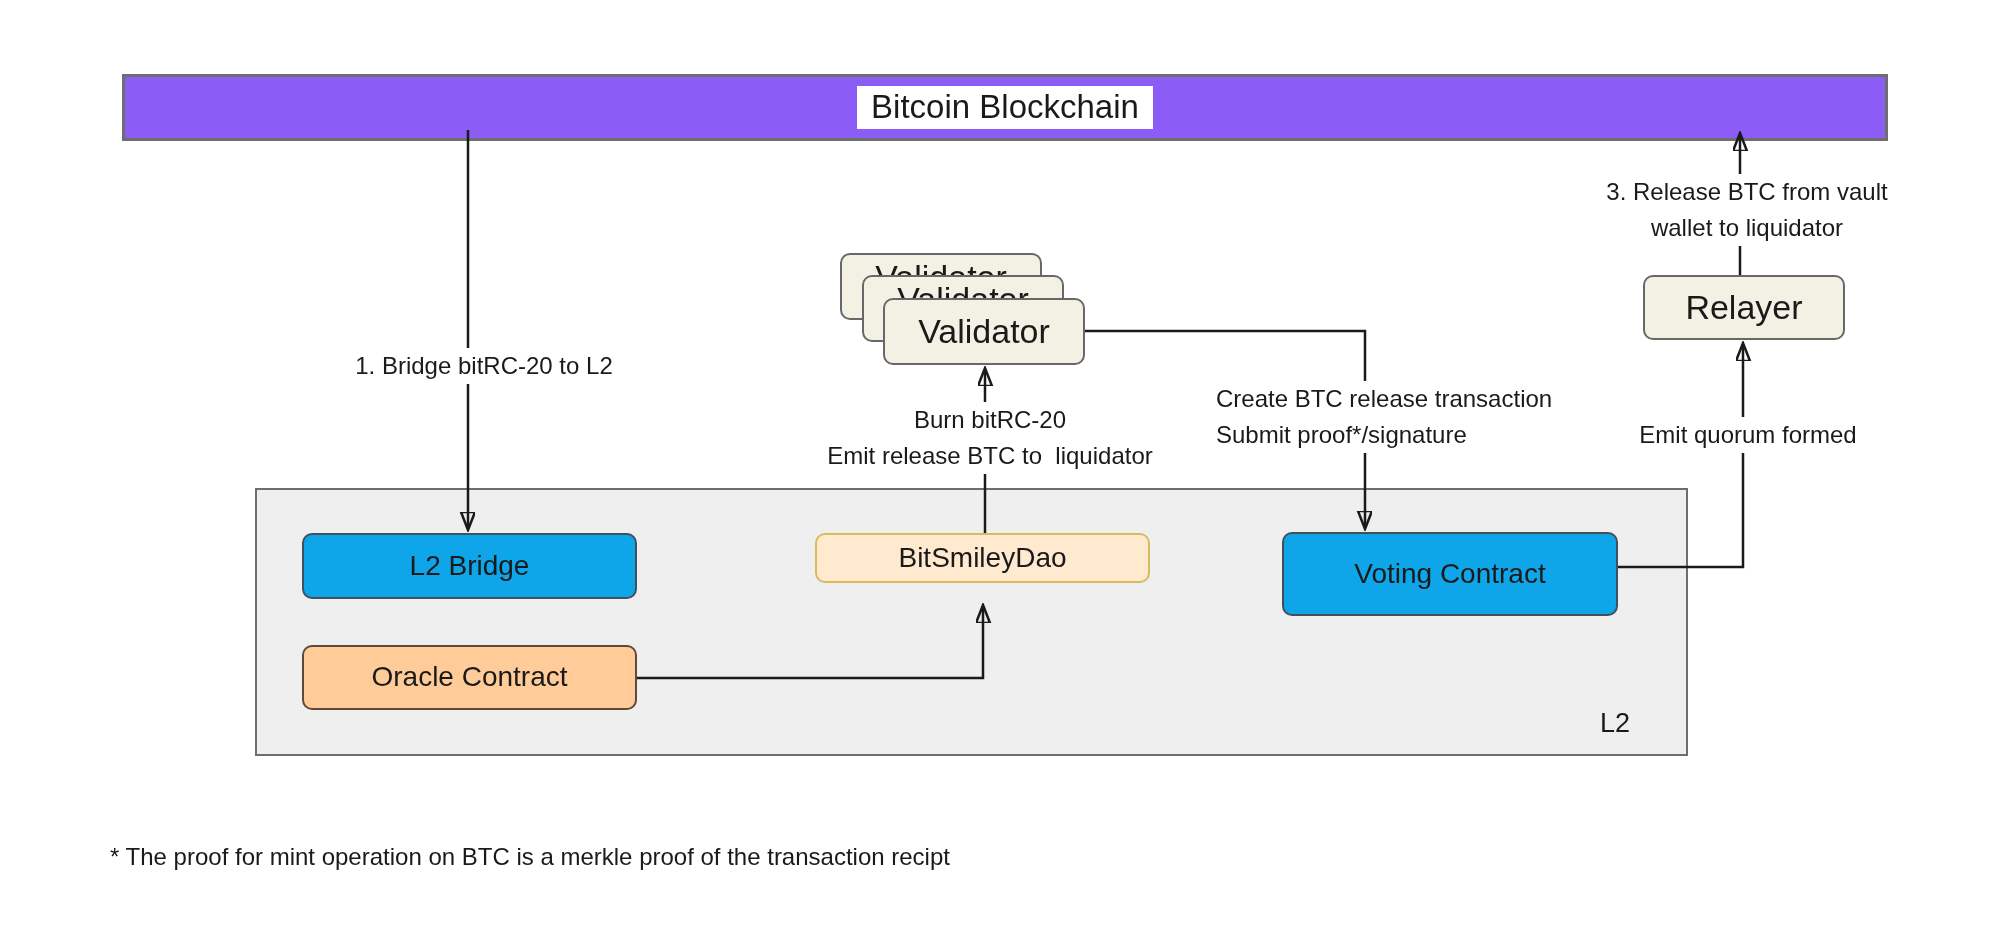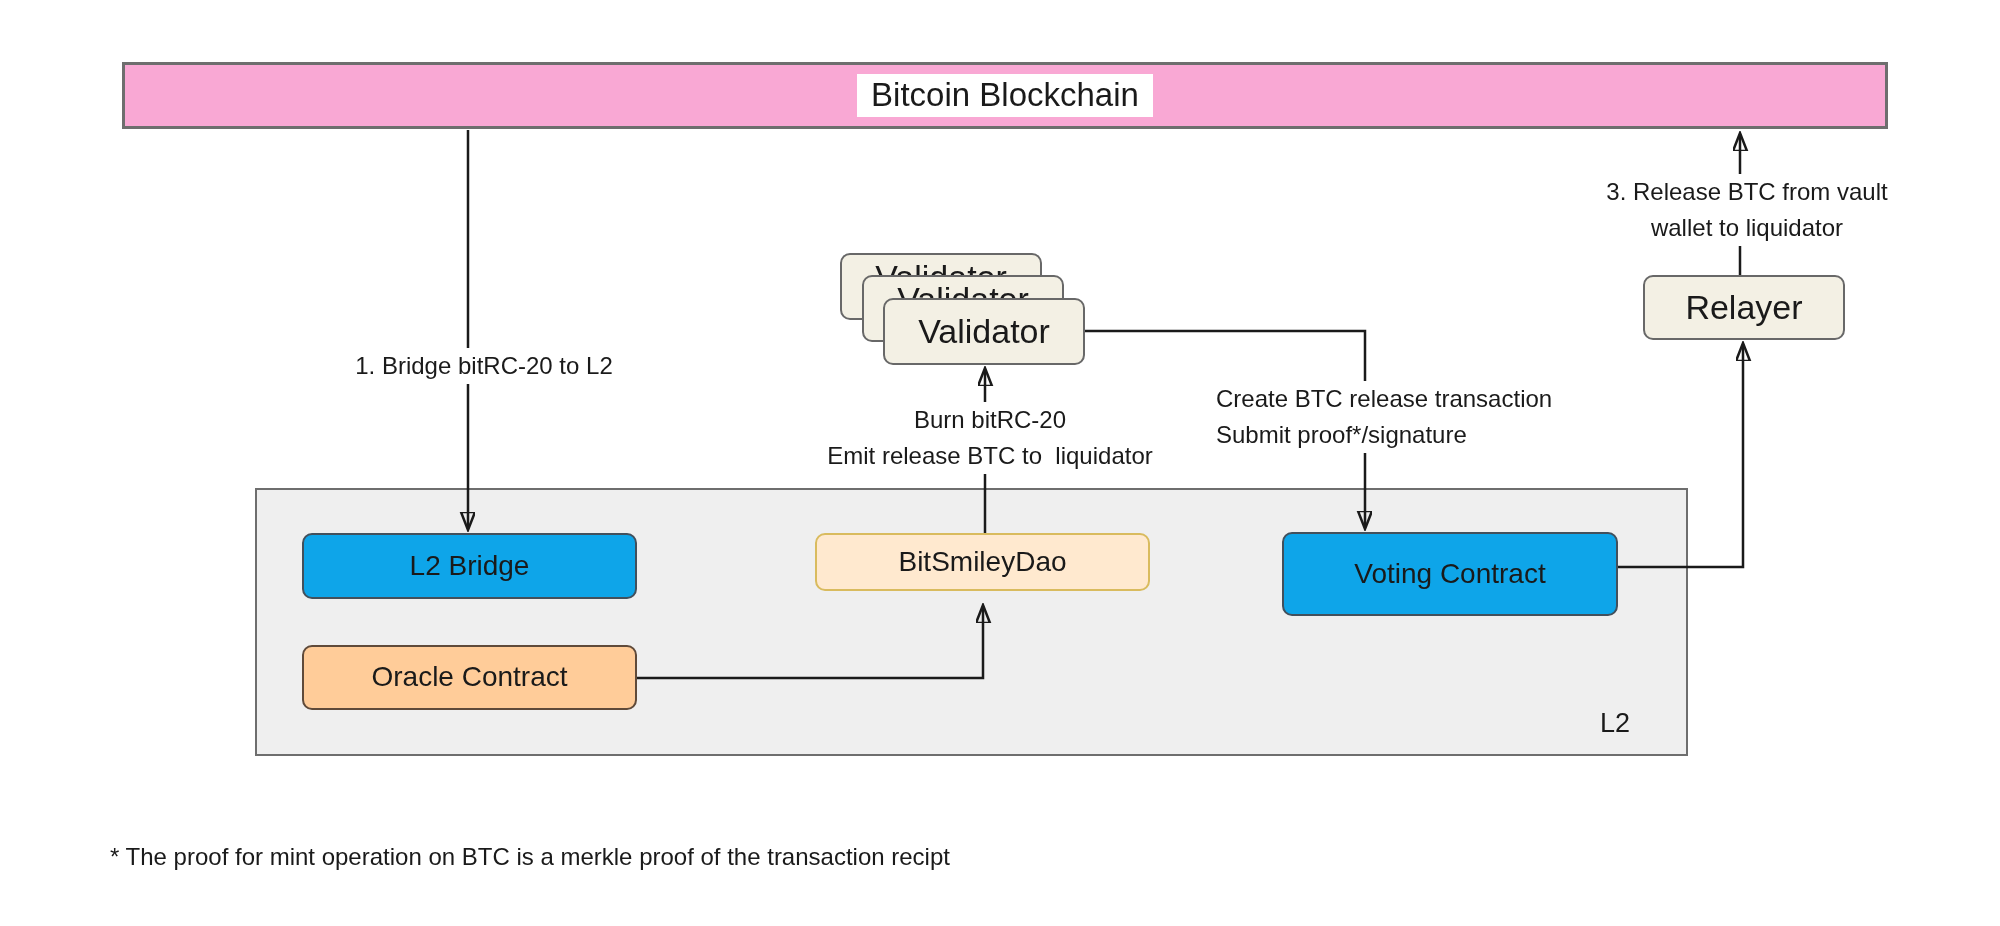--- a/index.html
+++ b/index.html
@@ -6,22 +6,22 @@
   body {
     width: 2000px; height: 926px; overflow: hidden;
     background: #ffffff;
     font-family: "Liberation Sans", sans-serif;
     color: #1a1a1a;
   }
   .canvas { position: relative; width: 2000px; height: 926px; background: #ffffff; }
 
   
   .bitcoin-bar {
-    position: absolute; left: 122px; top: 62px; width: 1766px; height: 67px;
-    background: #f9a8d4; border: 3px solid #6e6e6e; box-sizing: border-box;
+    position: absolute; left: 122px; top: 74px; width: 1766px; height: 67px;
+    background: #8b5cf6; border: 3px solid #6e6e6e; box-sizing: border-box;
     display: flex; align-items: center; justify-content: center; z-index: 0;
   }
   .bitcoin-bar .bar-label {
     font-size: 33px; background: #ffffff; padding: 3px 14px; line-height: 1.1;
   }
   .l2-container {
     position: absolute; left: 255px; top: 488px; width: 1433px; height: 268px;
     background: #efefef; border: 2px solid #6e6e6e; box-sizing: border-box; z-index: 0;
   }
   .l2-corner-label {
@@ -38,21 +38,21 @@
     display: flex; align-items: center; justify-content: center;
     font-size: 28px; z-index: 2; line-height: 1.1;
   }
   .node.blue   { background: #0ea5e9; border: 2px solid #42505c; }
   .node.peach  { background: #ffe9cf; border: 2px solid #d9bb5e; }
   .node.orange { background: #ffcc99; border: 2px solid #5f4a3a; }
   .node.cream  { background: #f3f0e4; border: 2px solid #686868; font-size: 34px; }
   .node.back   { align-items: flex-start; padding-top: 4px; }
 
   #node-l2-bridge   { left: 302px;  top: 533px; width: 335px; height: 66px; }
-  #node-bitsmiley   { left: 815px;  top: 533px; width: 335px; height: 58px; text-align: right; }
+  #node-bitsmiley   { left: 815px;  top: 533px; width: 335px; height: 50px; text-align: right; }
   #node-voting      { left: 1282px; top: 532px; width: 336px; height: 84px; }
   #node-oracle      { left: 302px;  top: 645px; width: 335px; height: 65px; }
   #node-validator-3 { left: 840px;  top: 253px; width: 202px; height: 67px; }
   #node-validator-2 { left: 862px;  top: 275px; width: 202px; height: 67px; }
   #node-validator-1 { left: 883px;  top: 298px; width: 202px; height: 67px; }
   #node-relayer     { left: 1643px; top: 275px; width: 202px; height: 65px; }
 
   
   .edge-label {
     position: absolute; z-index: 3; font-size: 24px; line-height: 36px;
@@ -124,20 +124,23 @@
   <div class="edge-label" style="left: 990px; top: 438px;">
     <span>Burn bitRC-20</span><br>
     <span>Emit release BTC to  liquidator</span>
   </div>
 
   <div class="edge-label left-align" style="left: 1210px; top: 417px;">
     <span>Create BTC release transaction</span><br>
     <span>Submit proof*/signature</span>
   </div>
 
+  <div class="edge-label" style="left: 1748px; top: 435px;">
+    <span>Emit quorum formed</span>
+  </div>
 
   <div class="edge-label" style="left: 1747px; top: 210px;">
     <span>3. Release BTC from vault</span><br>
     <span>wallet to liquidator</span>
   </div>
 
   <div class="footnote">* The proof for mint operation on BTC is a merkle proof of the transaction recipt</div>
 
 </div>
 

